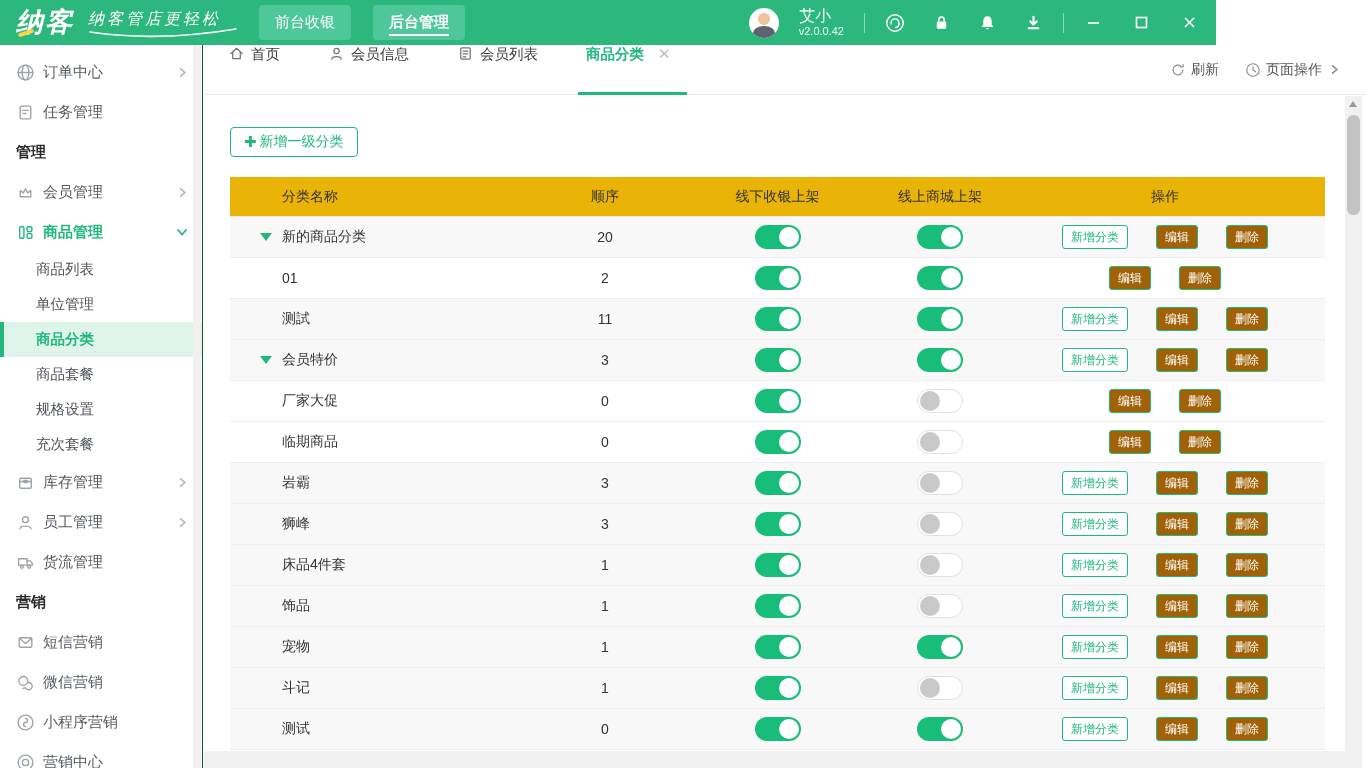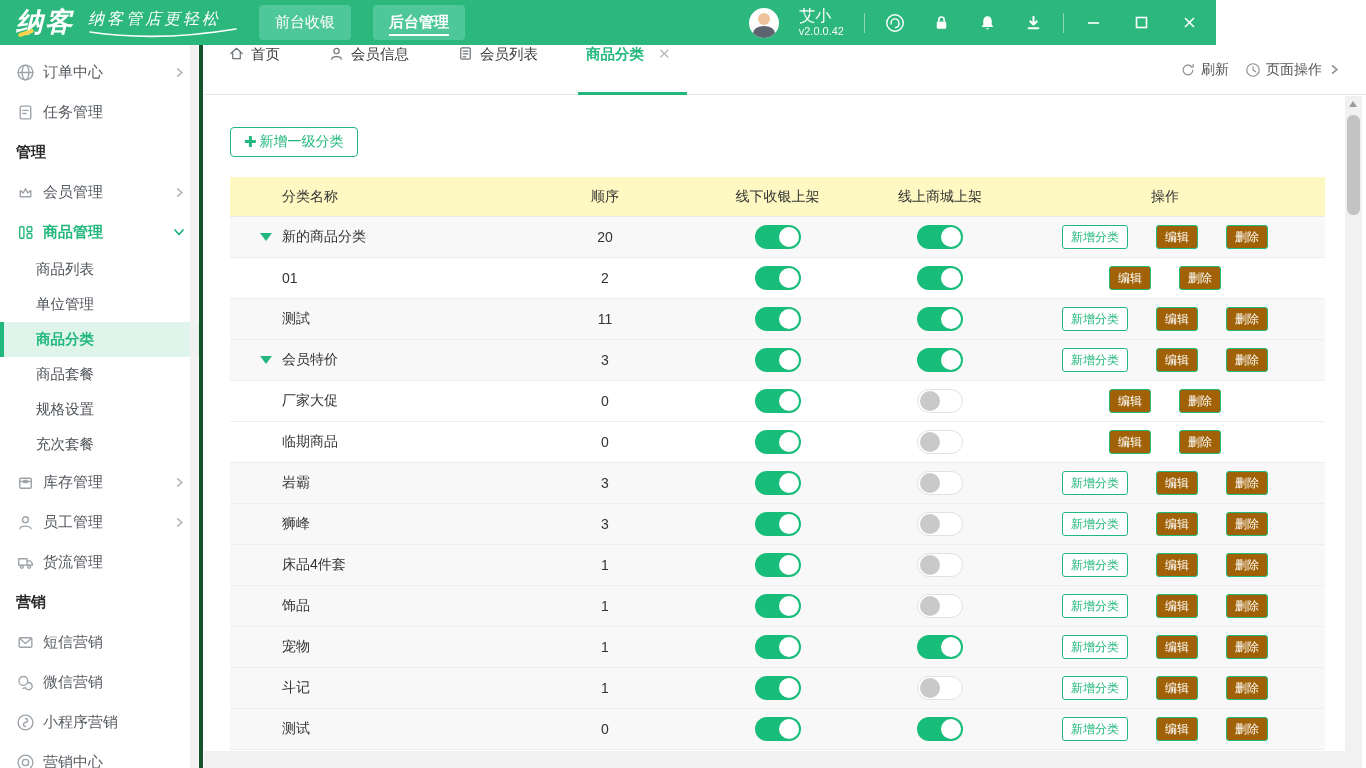--- a/index.html
+++ b/index.html
@@ -34,21 +34,21 @@
   .username{font-size:16px;text-align:center;}
   .userver{font-size:11px;opacity:.95;margin-left:12px;}
   .tb-sep{width:1px;height:20px;background:rgba(255,255,255,.45);margin:0 20px;}
   .tb-icons{display:flex;align-items:center;gap:26px;}
   .tb-icons .tbi{width:20px;height:20px;display:flex;align-items:center;justify-content:center;cursor:default;}
   .win-ctrls{display:flex;align-items:center;gap:30px;}
   .win-ctrls .wc{width:18px;height:18px;display:flex;align-items:center;justify-content:center;cursor:default;}
 
   
   .sidebar{position:absolute;left:0;top:45px;width:203px;height:723px;background:#fff;
-    border-right:4px solid #14532d;overflow:hidden;text-align:right;}
+    border-right:1px solid #14532d;overflow:hidden;text-align:right;}
   .side-scroll{position:absolute;right:1px;top:0;width:8px;height:723px;background:#f1f1f1;}
   .menu{padding-top:7px;}
   .m-item{height:40px;display:flex;align-items:center;padding:0 14px 0 16px;color:#565b60;
     font-size:15px;cursor:default;position:relative;}
   .m-item .mi-icon{width:19px;height:19px;margin-right:8px;color:var(--icon-gray);flex:0 0 auto;}
   .m-item .chev{margin-left:auto;color:#b3b7bb;}
   .m-item.green{color:var(--green);font-weight:bold;}
   .m-item.green .mi-icon{color:var(--green);}
   .m-item.green .chev{color:var(--green);}
   .m-section{height:40px;display:flex;align-items:center;padding-left:16px;font-size:15px;
@@ -60,36 +60,36 @@
 
   
   .tabbar{position:absolute;left:204px;top:45px;width:1162px;height:50px;background:#fff;
     border-bottom:1px solid #e8e8e8;display:flex;align-items:center;}
   .pg-tabs{display:flex;align-items:stretch;height:50px;margin-left:22px;gap:44px;}
   .pg-tab{display:flex;align-items:flex-start;gap:6px;font-size:14.5px;color:#3c3c3c;cursor:default;position:relative;padding:0 2px;}
   .pg-tab .ti{width:17px;height:17px;color:#6f7479;}
   .pg-tab.active{color:var(--green);font-weight:bold;}
   .pg-tab.active::after{content:"";position:absolute;left:-6px;right:-14px;bottom:0;height:3px;background:var(--green);}
   .tab-close{color:#b9bdc1;font-size:15px;margin-left:8px;font-weight:normal;}
-  .bar-actions{margin-left:auto;display:flex;align-items:center;gap:16px;margin-right:26px;}
+  .bar-actions{margin-left:auto;display:flex;align-items:center;gap:26px;margin-right:26px;}
   .bar-act{display:flex;align-items:center;gap:5px;font-size:14px;color:#555;cursor:default;}
   .bar-act .ai{width:16px;height:16px;color:#8a8f94;}
   .bar-act .achev{color:#8a8f94;margin-left:2px;}
 
   
   .content{position:absolute;left:204px;top:96px;width:1162px;height:672px;background:#fff;}
   .add-btn{position:absolute;left:26px;top:31px;height:30px;padding:0 13px;background:#fff;
     border:1px solid var(--green);border-radius:4px;color:var(--green);font-size:14px;
     display:flex;align-items:center;gap:3px;cursor:default;}
   .add-btn .plus{font-weight:bold;font-size:15px;}
   .table{position:absolute;left:26px;top:81px;width:1095px;}
   .trow{display:grid;grid-template-columns:300px 150px 195px 130px 320px;align-items:center;
     height:41px;border-bottom:1px solid #eeeeee;background:#fff;}
   .trow.shaded{background:#f8f8f8;}
-  .thead{height:40px;background:#fef9c3;border-bottom:1px solid #e9e9e9;font-size:14px;color:#333;}
+  .thead{height:40px;background:#eab308;border-bottom:1px solid #e9e9e9;font-size:14px;color:#333;}
   .c-name{padding-left:52px;font-size:14px;color:#333;position:relative;text-align:left;}
   .thead .c-name{color:#333;}
   .c-center{text-align:center;font-size:14px;color:#333;}
   .tri{position:absolute;left:30px;top:50%;margin-top:-4px;width:0;height:0;
     border-left:6px solid transparent;border-right:6px solid transparent;border-top:8px solid var(--green);cursor:default;}
   .tgwrap{display:flex;justify-content:center;}
   .toggle{width:46px;height:24px;border-radius:13px;position:relative;cursor:default;}
   .toggle.on{background:#17bd79;}
   .toggle.on .knob{position:absolute;right:2px;top:2px;width:20px;height:20px;border-radius:50%;background:#fff;}
   .toggle.off{background:#fff;border:1px solid #e1e1e1;}

